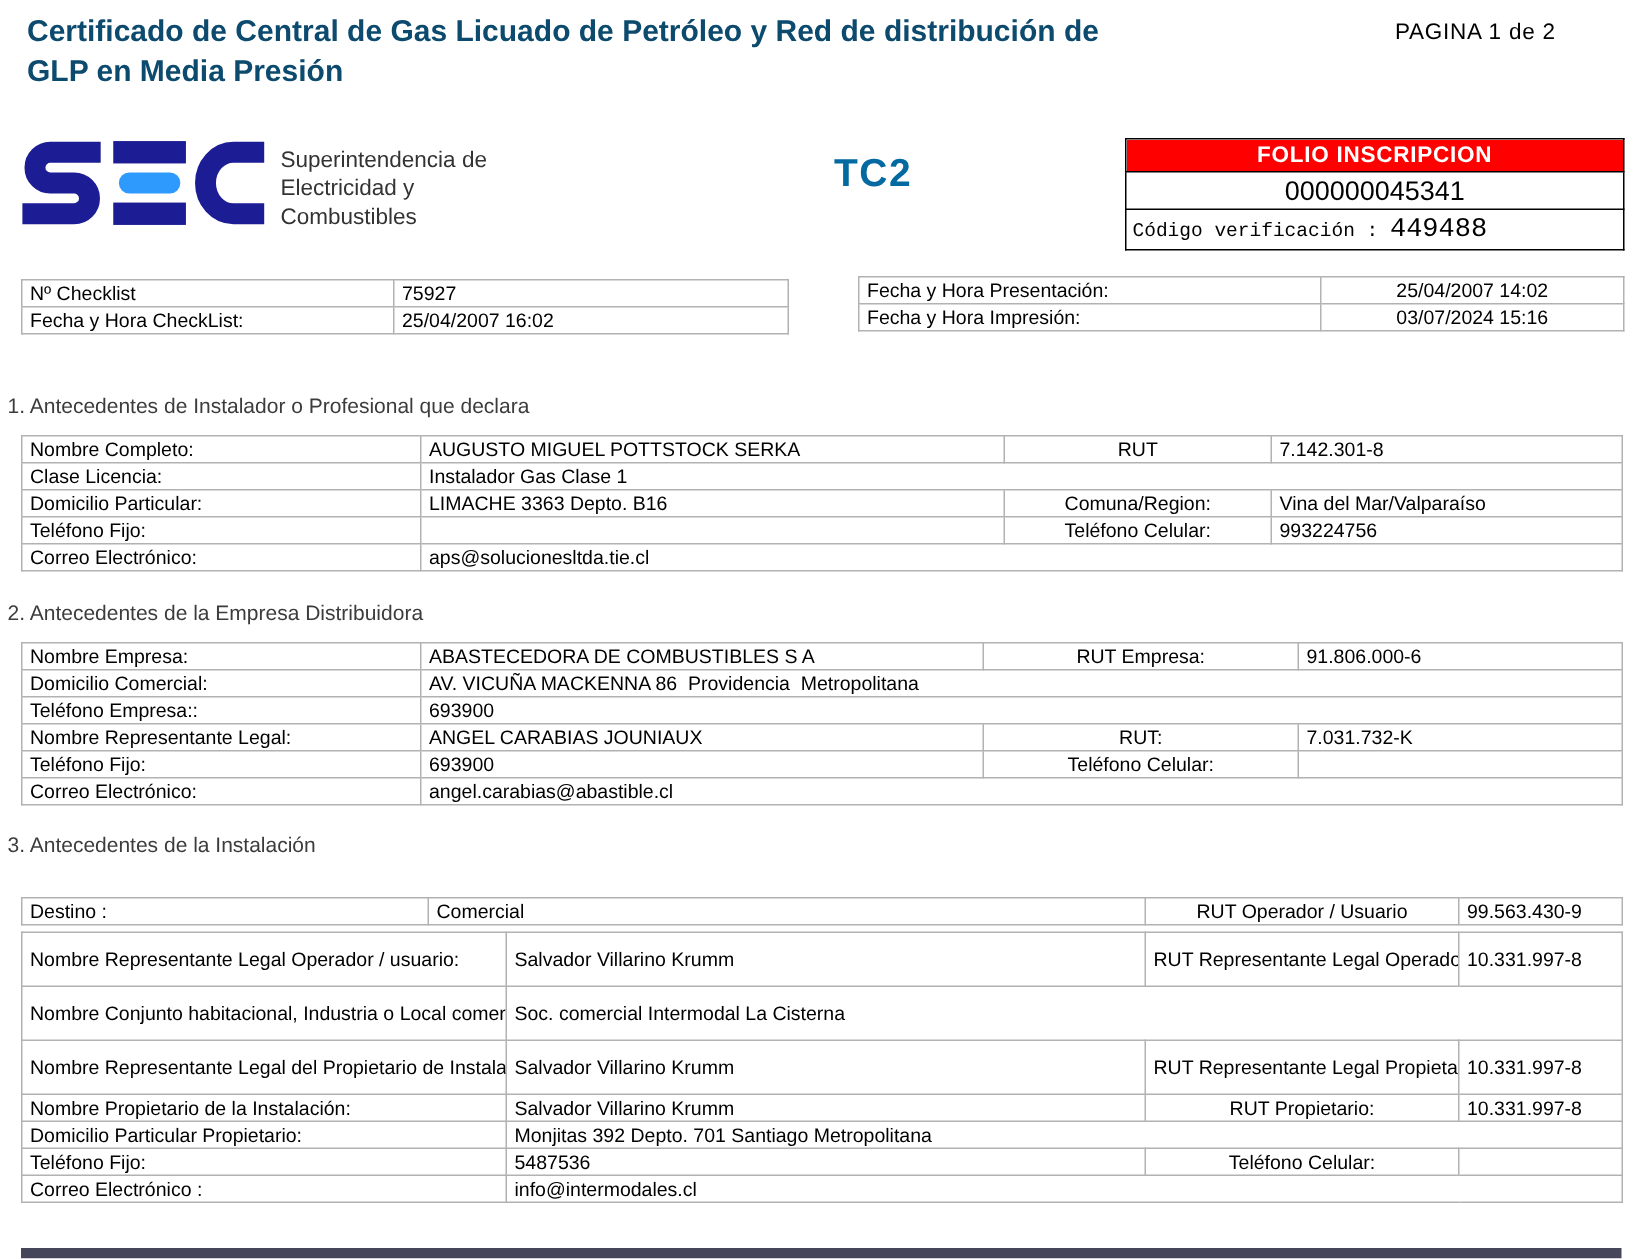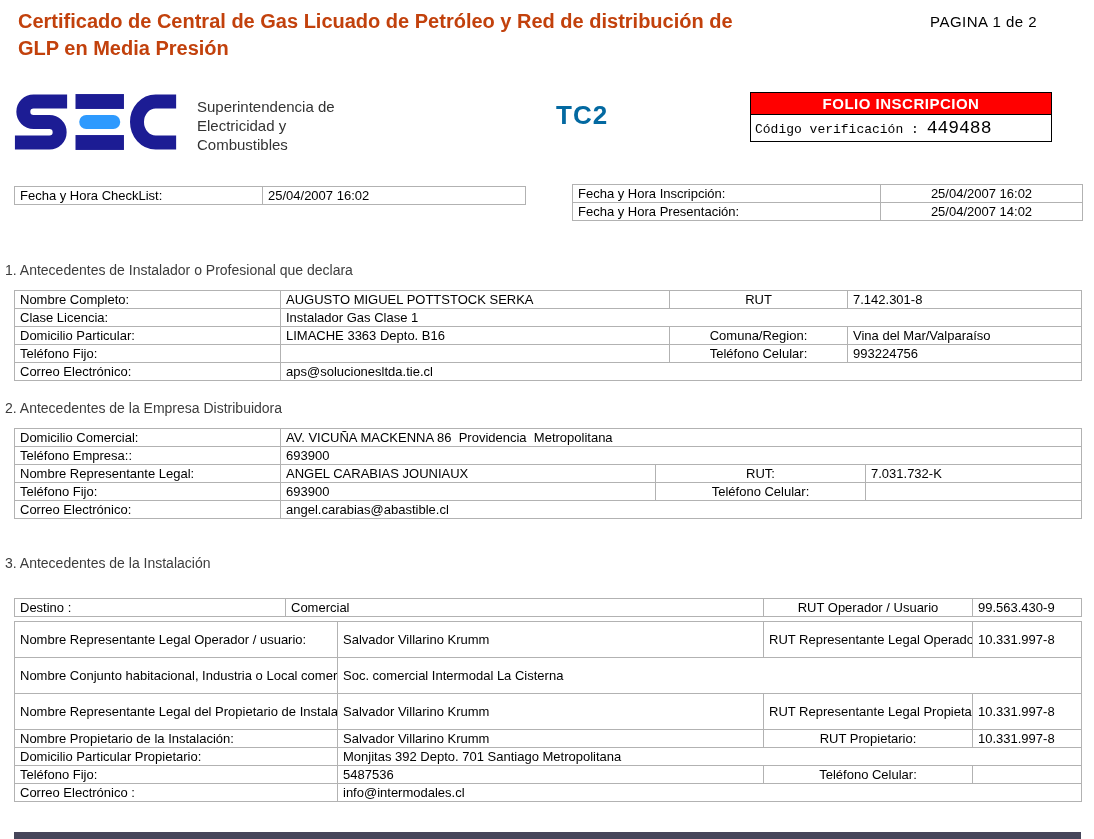--- a/index.html
+++ b/index.html
@@ -7,28 +7,28 @@
   body {
     position: relative;
     width: 1094px; height: 839px;
     background: #ffffff;
     font-family: "Liberation Sans", sans-serif;
     color: #000;
     overflow: hidden;
   }
   .abs { position: absolute; }
 
-  #title { left:18px; top:8px; width:745px; font-size:20px; font-weight:bold; line-height:27px; color:#c2410c; }
+  #title { left:18px; top:8px; width:745px; font-size:20px; font-weight:bold; line-height:27px; color:#0c4a6e; }
   #pagina { left:930px; top:13px; font-size:15px; color:#000000; letter-spacing:.5px; }
 
   #logo { left:14px; top:92px; }
-  #orgname { left:197px; top:97px; width:178px; font-size:15px; line-height:19px; color:#333; }
+  #orgname { left:187px; top:97px; width:178px; font-size:15px; line-height:19px; color:#333; }
   #tc2 { left:556px; top:100px; font-size:26px; font-weight:bold; letter-spacing:1px; color:#0369a1; }
 
-  #folio { left:750px; top:92px; width:302px; border-collapse:collapse; table-layout:fixed; }
+  #folio { left:750px; top:92px; width:333px; border-collapse:collapse; table-layout:fixed; }
   #folio td { border:1px solid #000; overflow:hidden; }
   #folio .fh { background:#ff0000; color:#fff; font-weight:bold; font-size:15px; text-align:center; height:22px; letter-spacing:.5px; }
   #folio .fn { font-size:18px; text-align:center; height:25px; }
   #folio .fc { font-size:13px; height:27px; padding:0 4px;font-family:Liberation Mono, monospace; }
   #folio .fc .code { font-size:18px; }
 
   table.grid { border-collapse:collapse; table-layout:fixed; font-size:13px; }
   table.grid td { border:1px solid #b2b2b2; padding:0 5px; height:18px; overflow:hidden; white-space:pre; vertical-align:middle; }
   table.grid tr.tall td { height:36px; }
   td.c { text-align:center; }
@@ -66,51 +66,58 @@
 </div>
 <div id="orgname" class="abs">Superintendencia de Electricidad y Combustibles</div>
 <div id="tc2" class="abs">TC2</div>
 
 <table id="folio" class="abs">
   <tbody>
       <tr>
         <td class="fh">FOLIO INSCRIPCION</td>
       </tr>
   <tr>
+        <td class="fn">000000045341</td>
+      </tr>
+  <tr>
         <td class="fc"><span>Código verificación : </span><span class="code">449488</span></td>
       </tr>
 </tbody>
   </table>
 
 <table id="checklist" class="grid abs">
   <colgroup>
       <col style="width:248px">
       <col style="width:263px">
     </colgroup>
   <tbody>
+      <tr>
+    <td>Nº Checklist</td>
+    <td>75927</td>
+  </tr>
   <tr>
     <td>Fecha y Hora CheckList:</td>
     <td>25/04/2007 16:02</td>
   </tr>
 </tbody>
   </table>
 
 <table id="dates" class="grid abs">
   <colgroup>
       <col style="width:308px">
       <col style="width:202px">
     </colgroup>
   <tbody>
-      <tr>
-    <td>Fecha y Hora Inscripción:</td>
-    <td class="c">25/04/2007 16:02</td>
-  </tr>
   <tr>
     <td>Fecha y Hora Presentación:</td>
     <td class="c">25/04/2007 14:02</td>
+  </tr>
+  <tr>
+    <td>Fecha y Hora Impresión:</td>
+    <td class="c">03/07/2024 15:16</td>
   </tr>
 </tbody>
   </table>
 
 <div id="s1h" class="abs sechead">1. Antecedentes de Instalador o Profesional que declara</div>
 <table id="s1" class="grid abs">
   <colgroup>
       <col style="width:266px">
       <col style="width:389px">
       <col style="width:178px">
@@ -148,20 +155,26 @@
 
 <div id="s2h" class="abs sechead">2. Antecedentes de la Empresa Distribuidora</div>
 <table id="s2" class="grid abs">
   <colgroup>
       <col style="width:266px">
       <col style="width:375px">
       <col style="width:210px">
       <col style="width:216px">
     </colgroup>
   <tbody>
+      <tr>
+    <td>Nombre Empresa:</td>
+    <td>ABASTECEDORA DE COMBUSTIBLES S A</td>
+    <td class="c">RUT Empresa:</td>
+    <td>91.806.000-6</td>
+  </tr>
   <tr>
     <td>Domicilio Comercial:</td>
     <td colspan="3">AV. VICUÑA MACKENNA 86  Providencia  Metropolitana</td>
   </tr>
   <tr>
     <td>Teléfono Empresa::</td>
     <td colspan="3">693900</td>
   </tr>
   <tr>
     <td>Nombre Representante Legal:</td>

